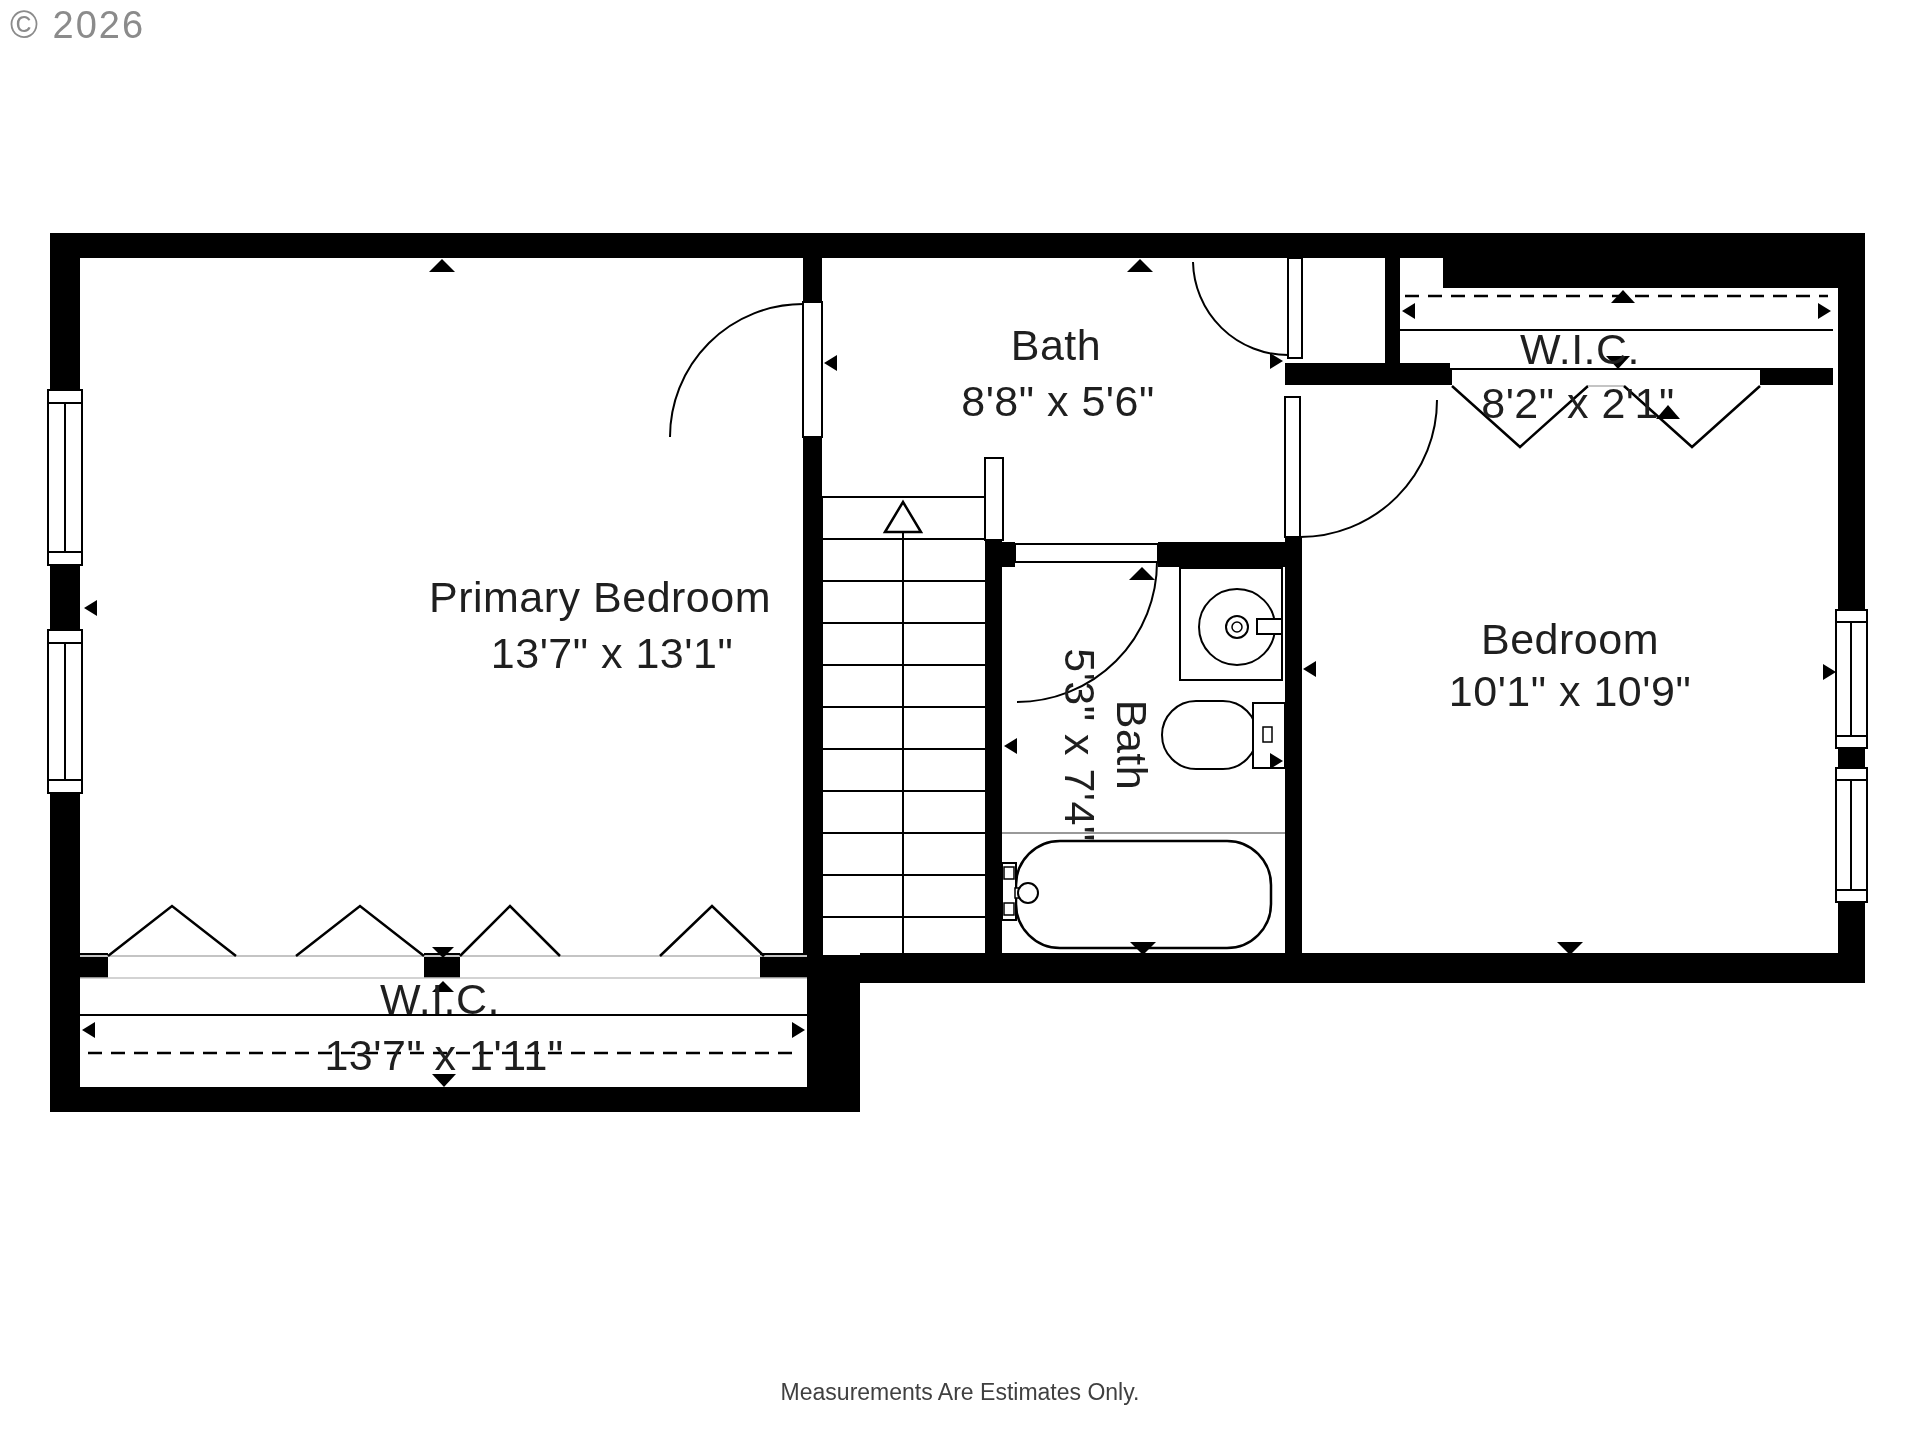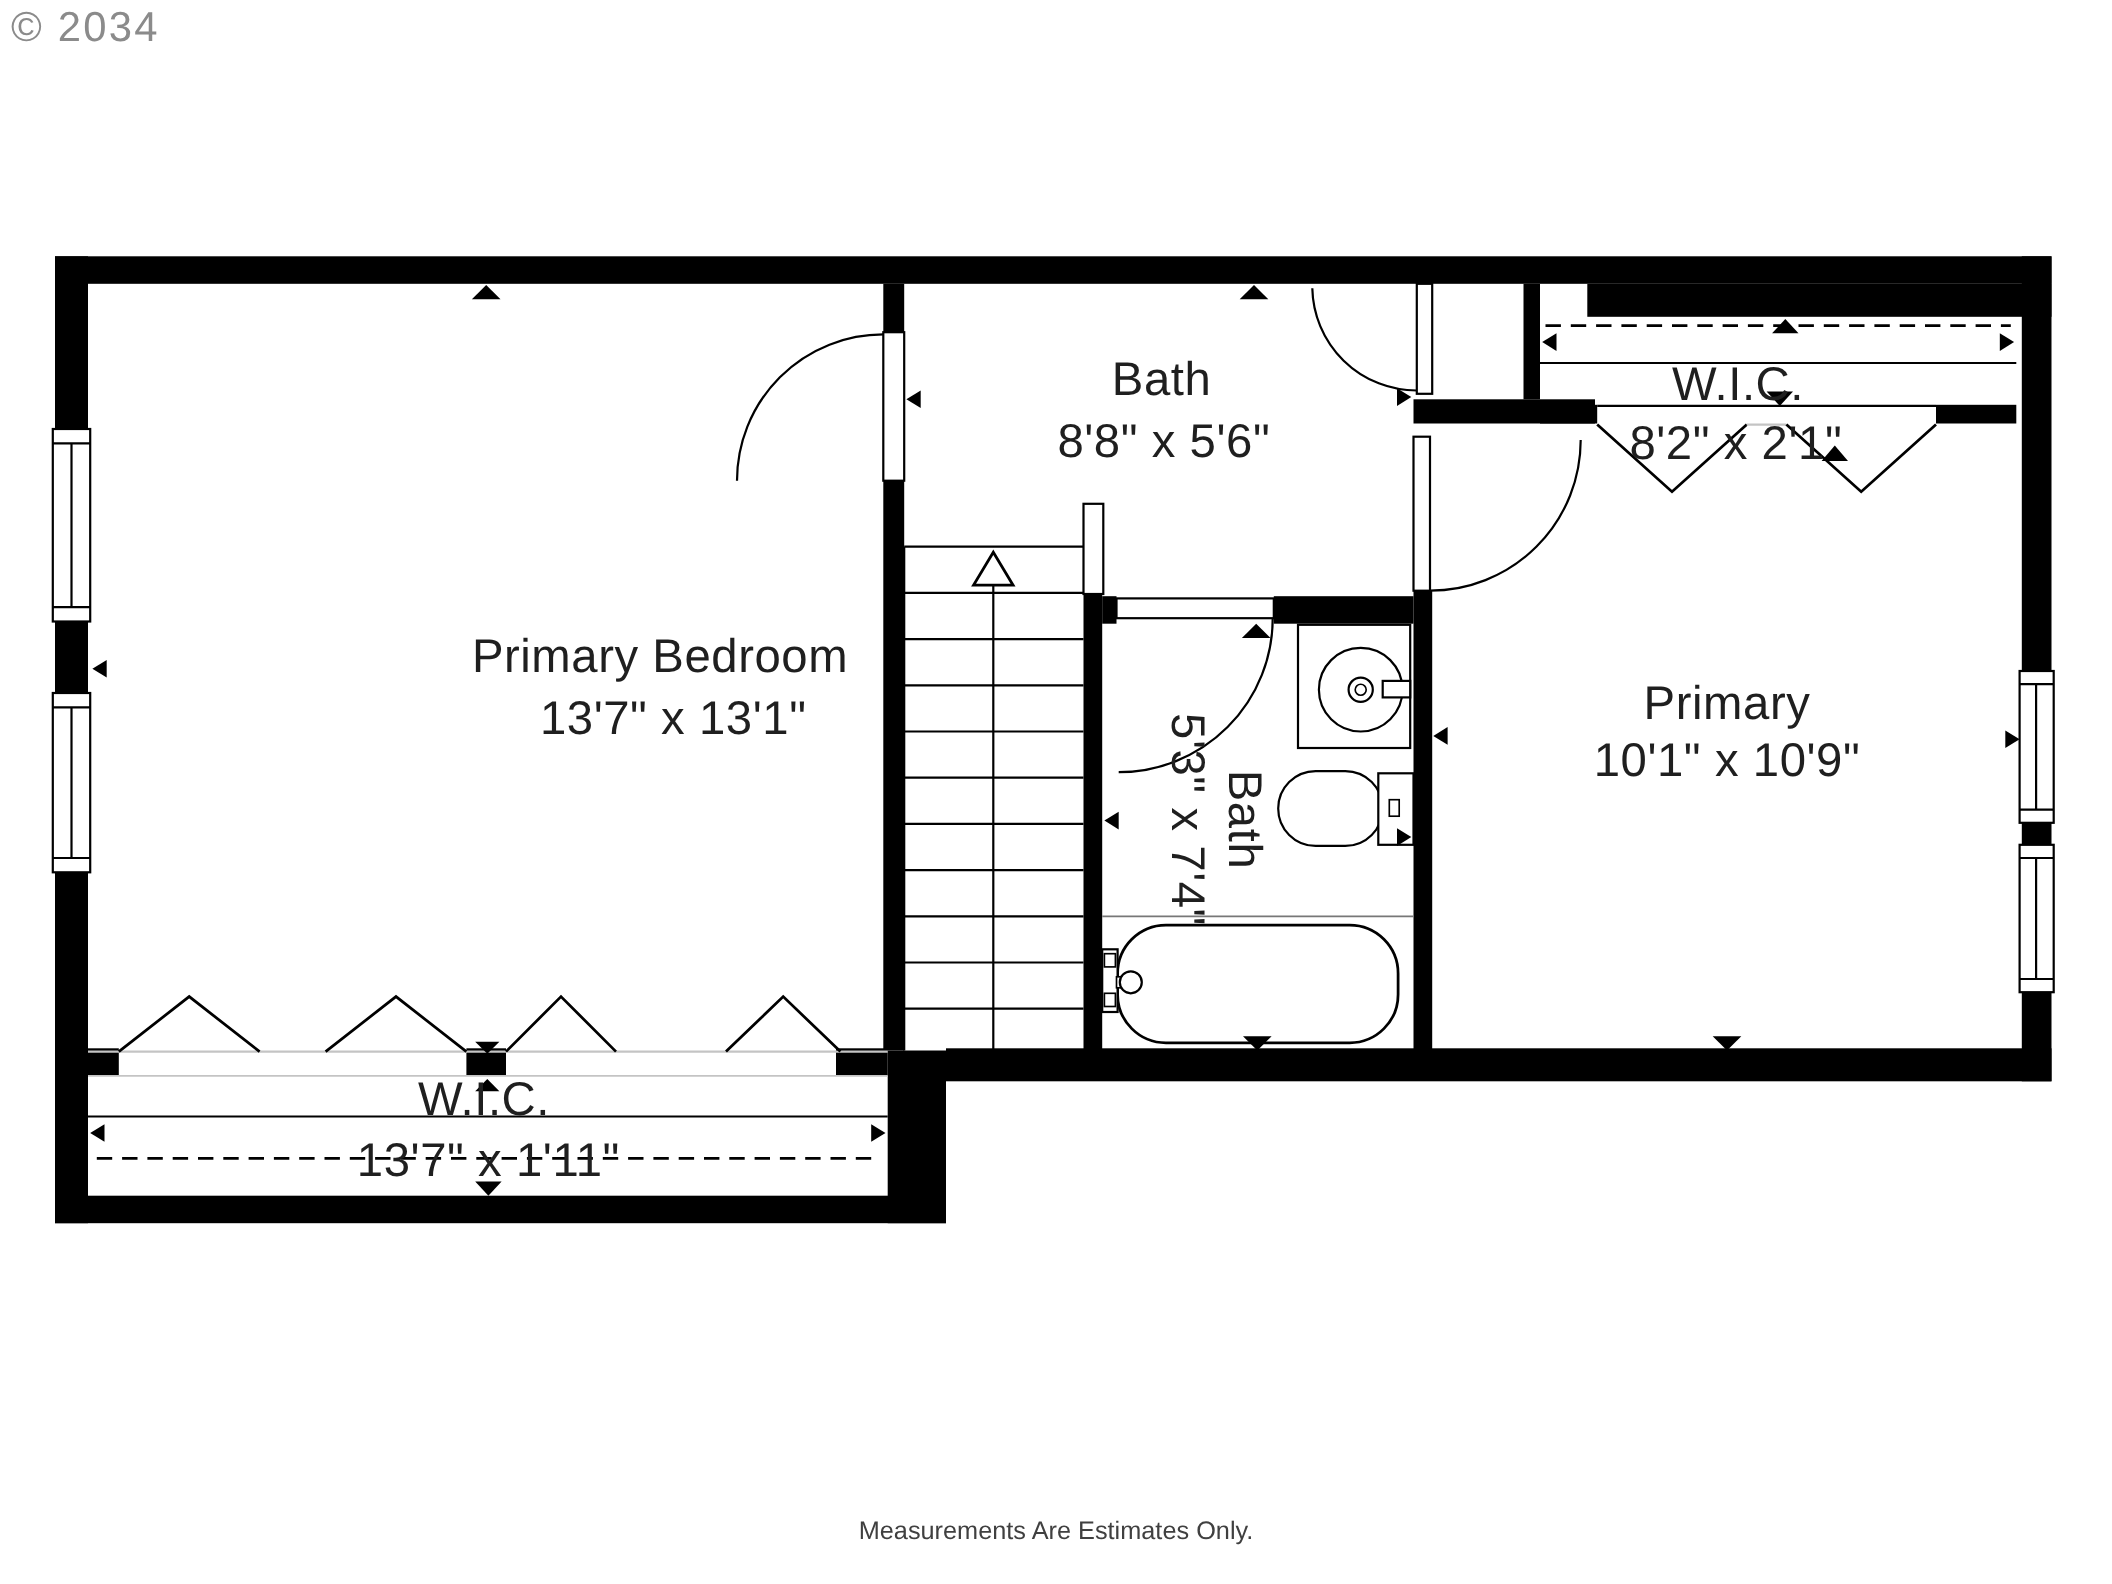--- a/index.html
+++ b/index.html
@@ -189,32 +189,32 @@
     <polygon points="1570,955 1583,942 1557,942"></polygon>
     <polygon points="1668,405 1680,419 1656,419"></polygon>
     <polygon points="443,958 454,947 432,947"></polygon>
     <polygon points="443,981 454,992 432,992"></polygon>
     <polygon points="444,1087 456,1074 432,1074"></polygon>
     <polygon points="82,1030 95,1022 95,1038"></polygon>
     <polygon points="805,1030 792,1022 792,1038"></polygon>
   </g>
 </svg>
 
-<div id="copyright">© 2034</div>
+<div id="copyright">© 2026</div>
 
 <div class="lbl" style="left:600px;top:598px">Primary Bedroom</div>
 <div class="lbl" style="left:612px;top:654px">13'7" x 13'1"</div>
 
 <div class="lbl" style="left:1056px;top:346px">Bath</div>
 <div class="lbl" style="left:1058px;top:402px">8'8" x 5'6"</div>
 
 <div class="lbl" style="left:1580px;top:350px">W.I.C.</div>
 <div class="lbl" style="left:1578px;top:404px">8'2" x 2'1"</div>
 
-<div class="lbl" style="left:1570px;top:640px">Primary</div>
+<div class="lbl" style="left:1570px;top:640px">Bedroom</div>
 <div class="lbl" style="left:1570px;top:692px">10'1" x 10'9"</div>
 
 <div class="lbl rot" style="left:1105px;top:745px">
   <div>Bath</div>
   <div>5'3" x 7'4"</div>
 </div>
 
 <div class="lbl" style="left:440px;top:1000px">W.I.C.</div>
 <div class="lbl" style="left:444px;top:1056px">13'7" x 1'11"</div>
 

